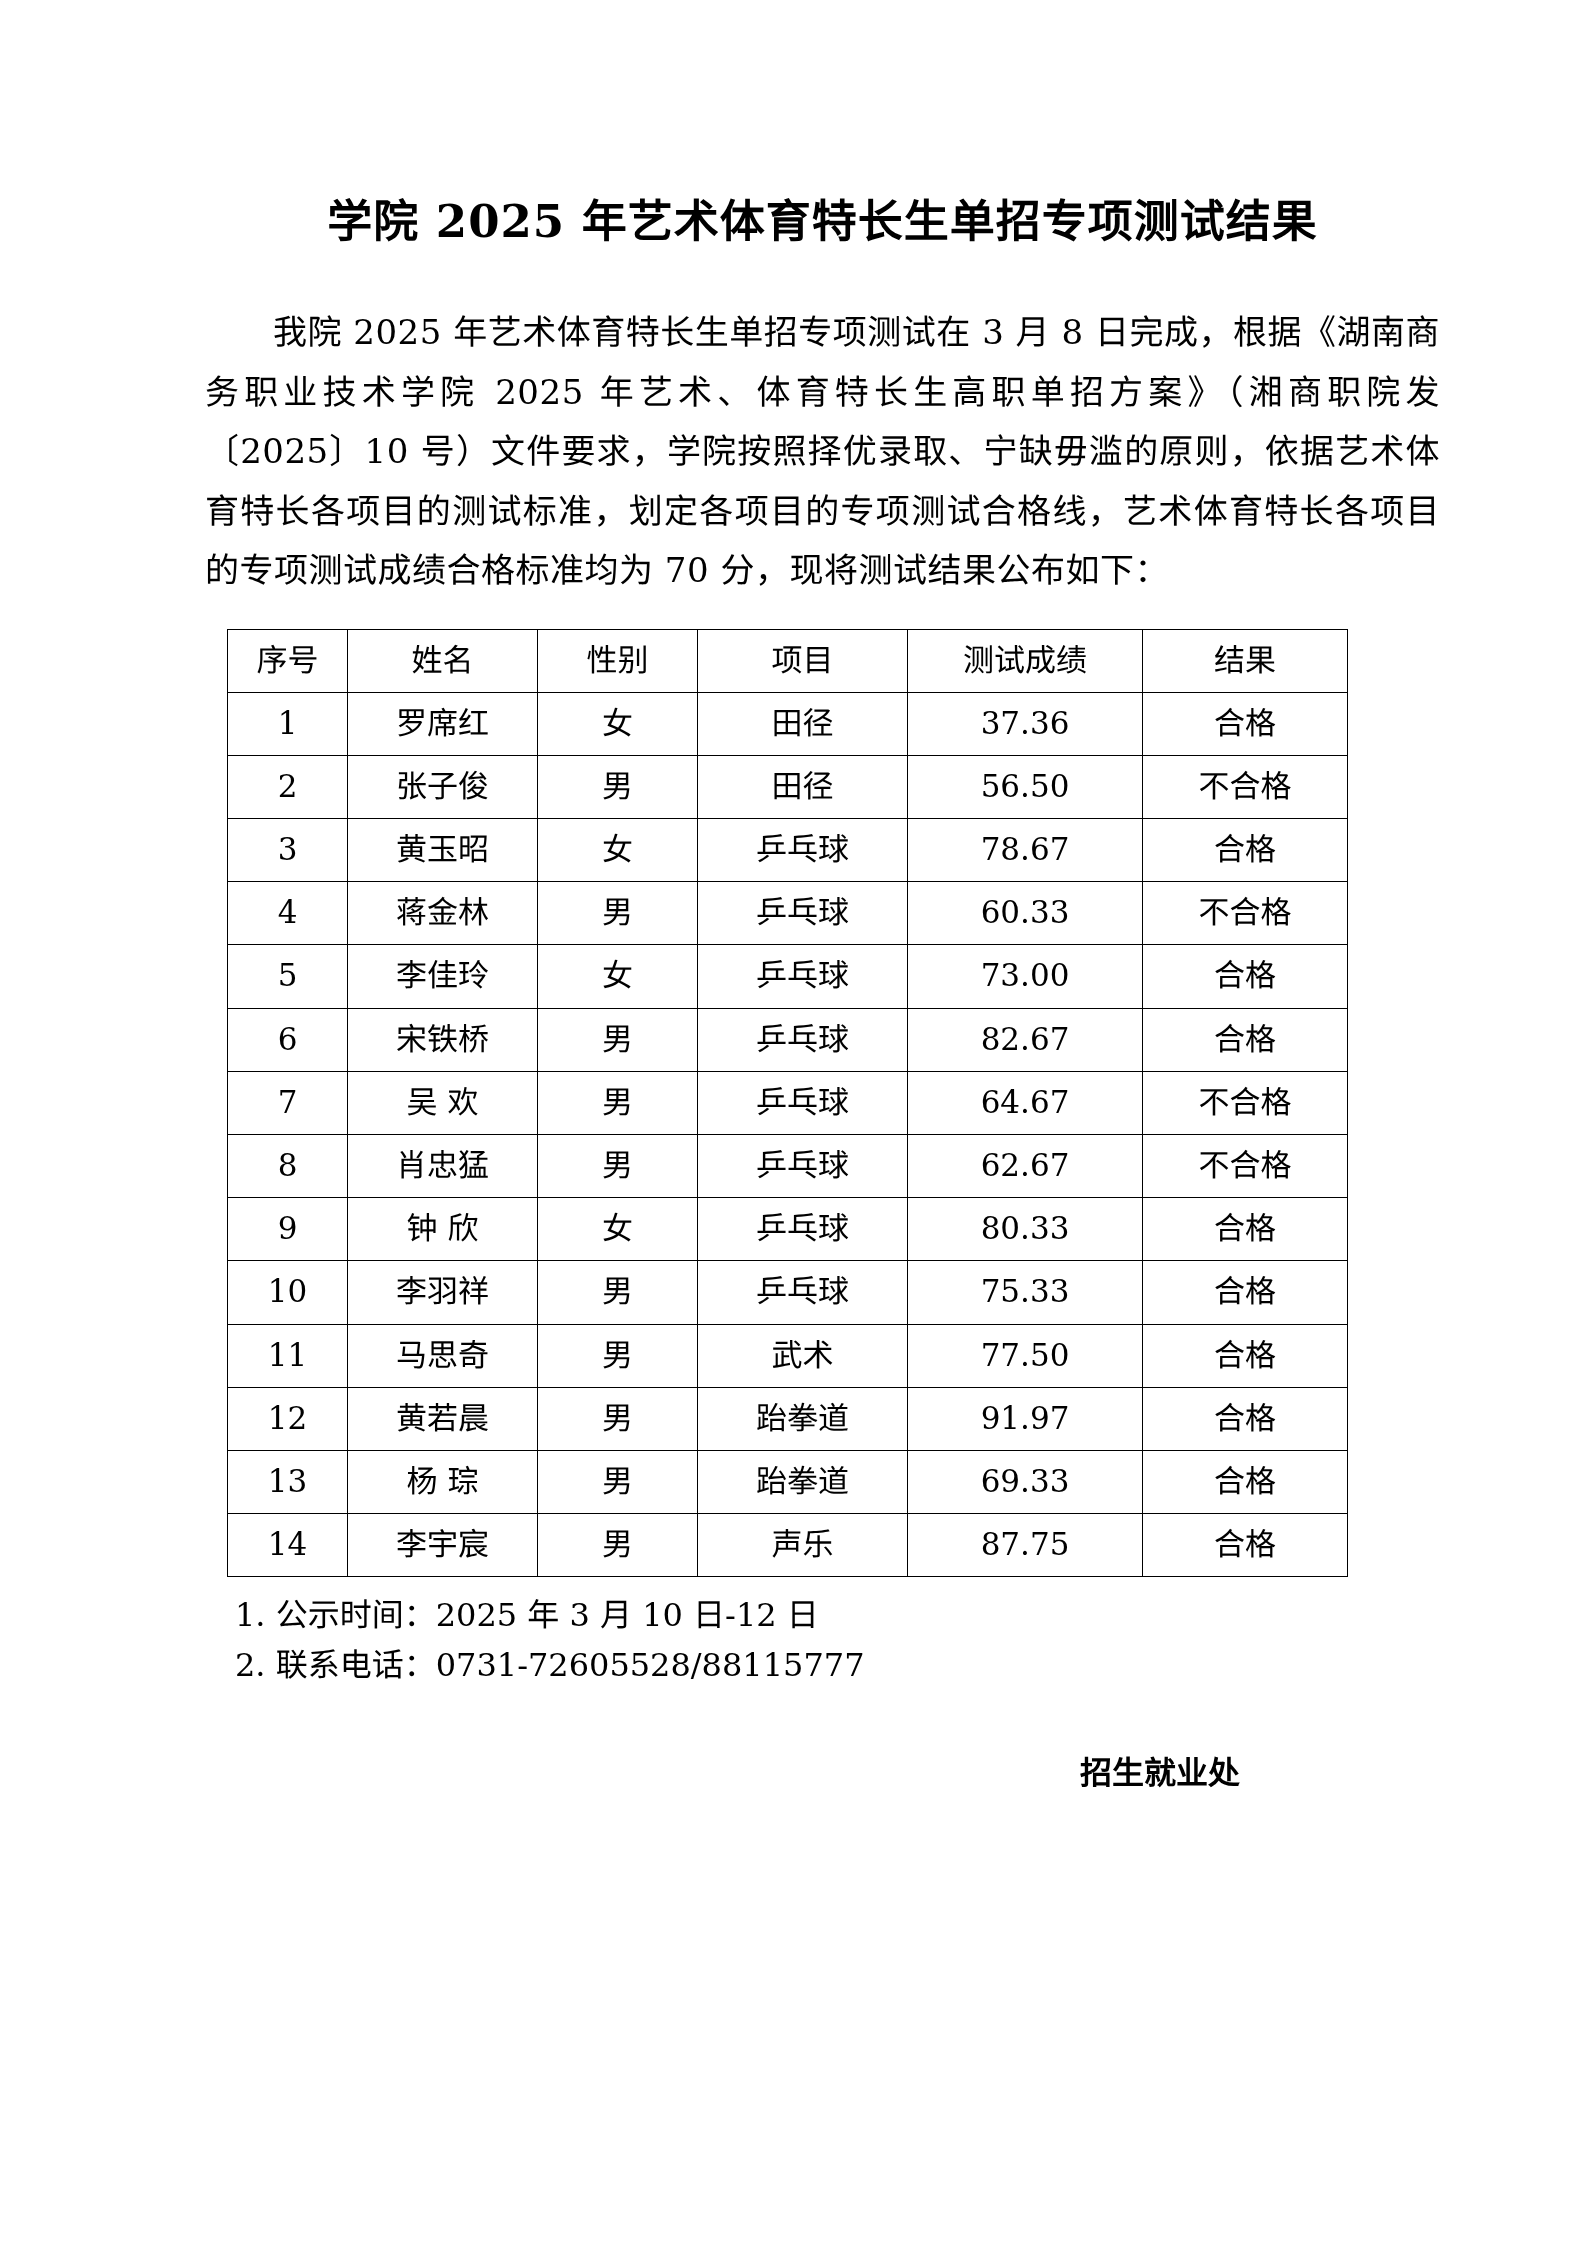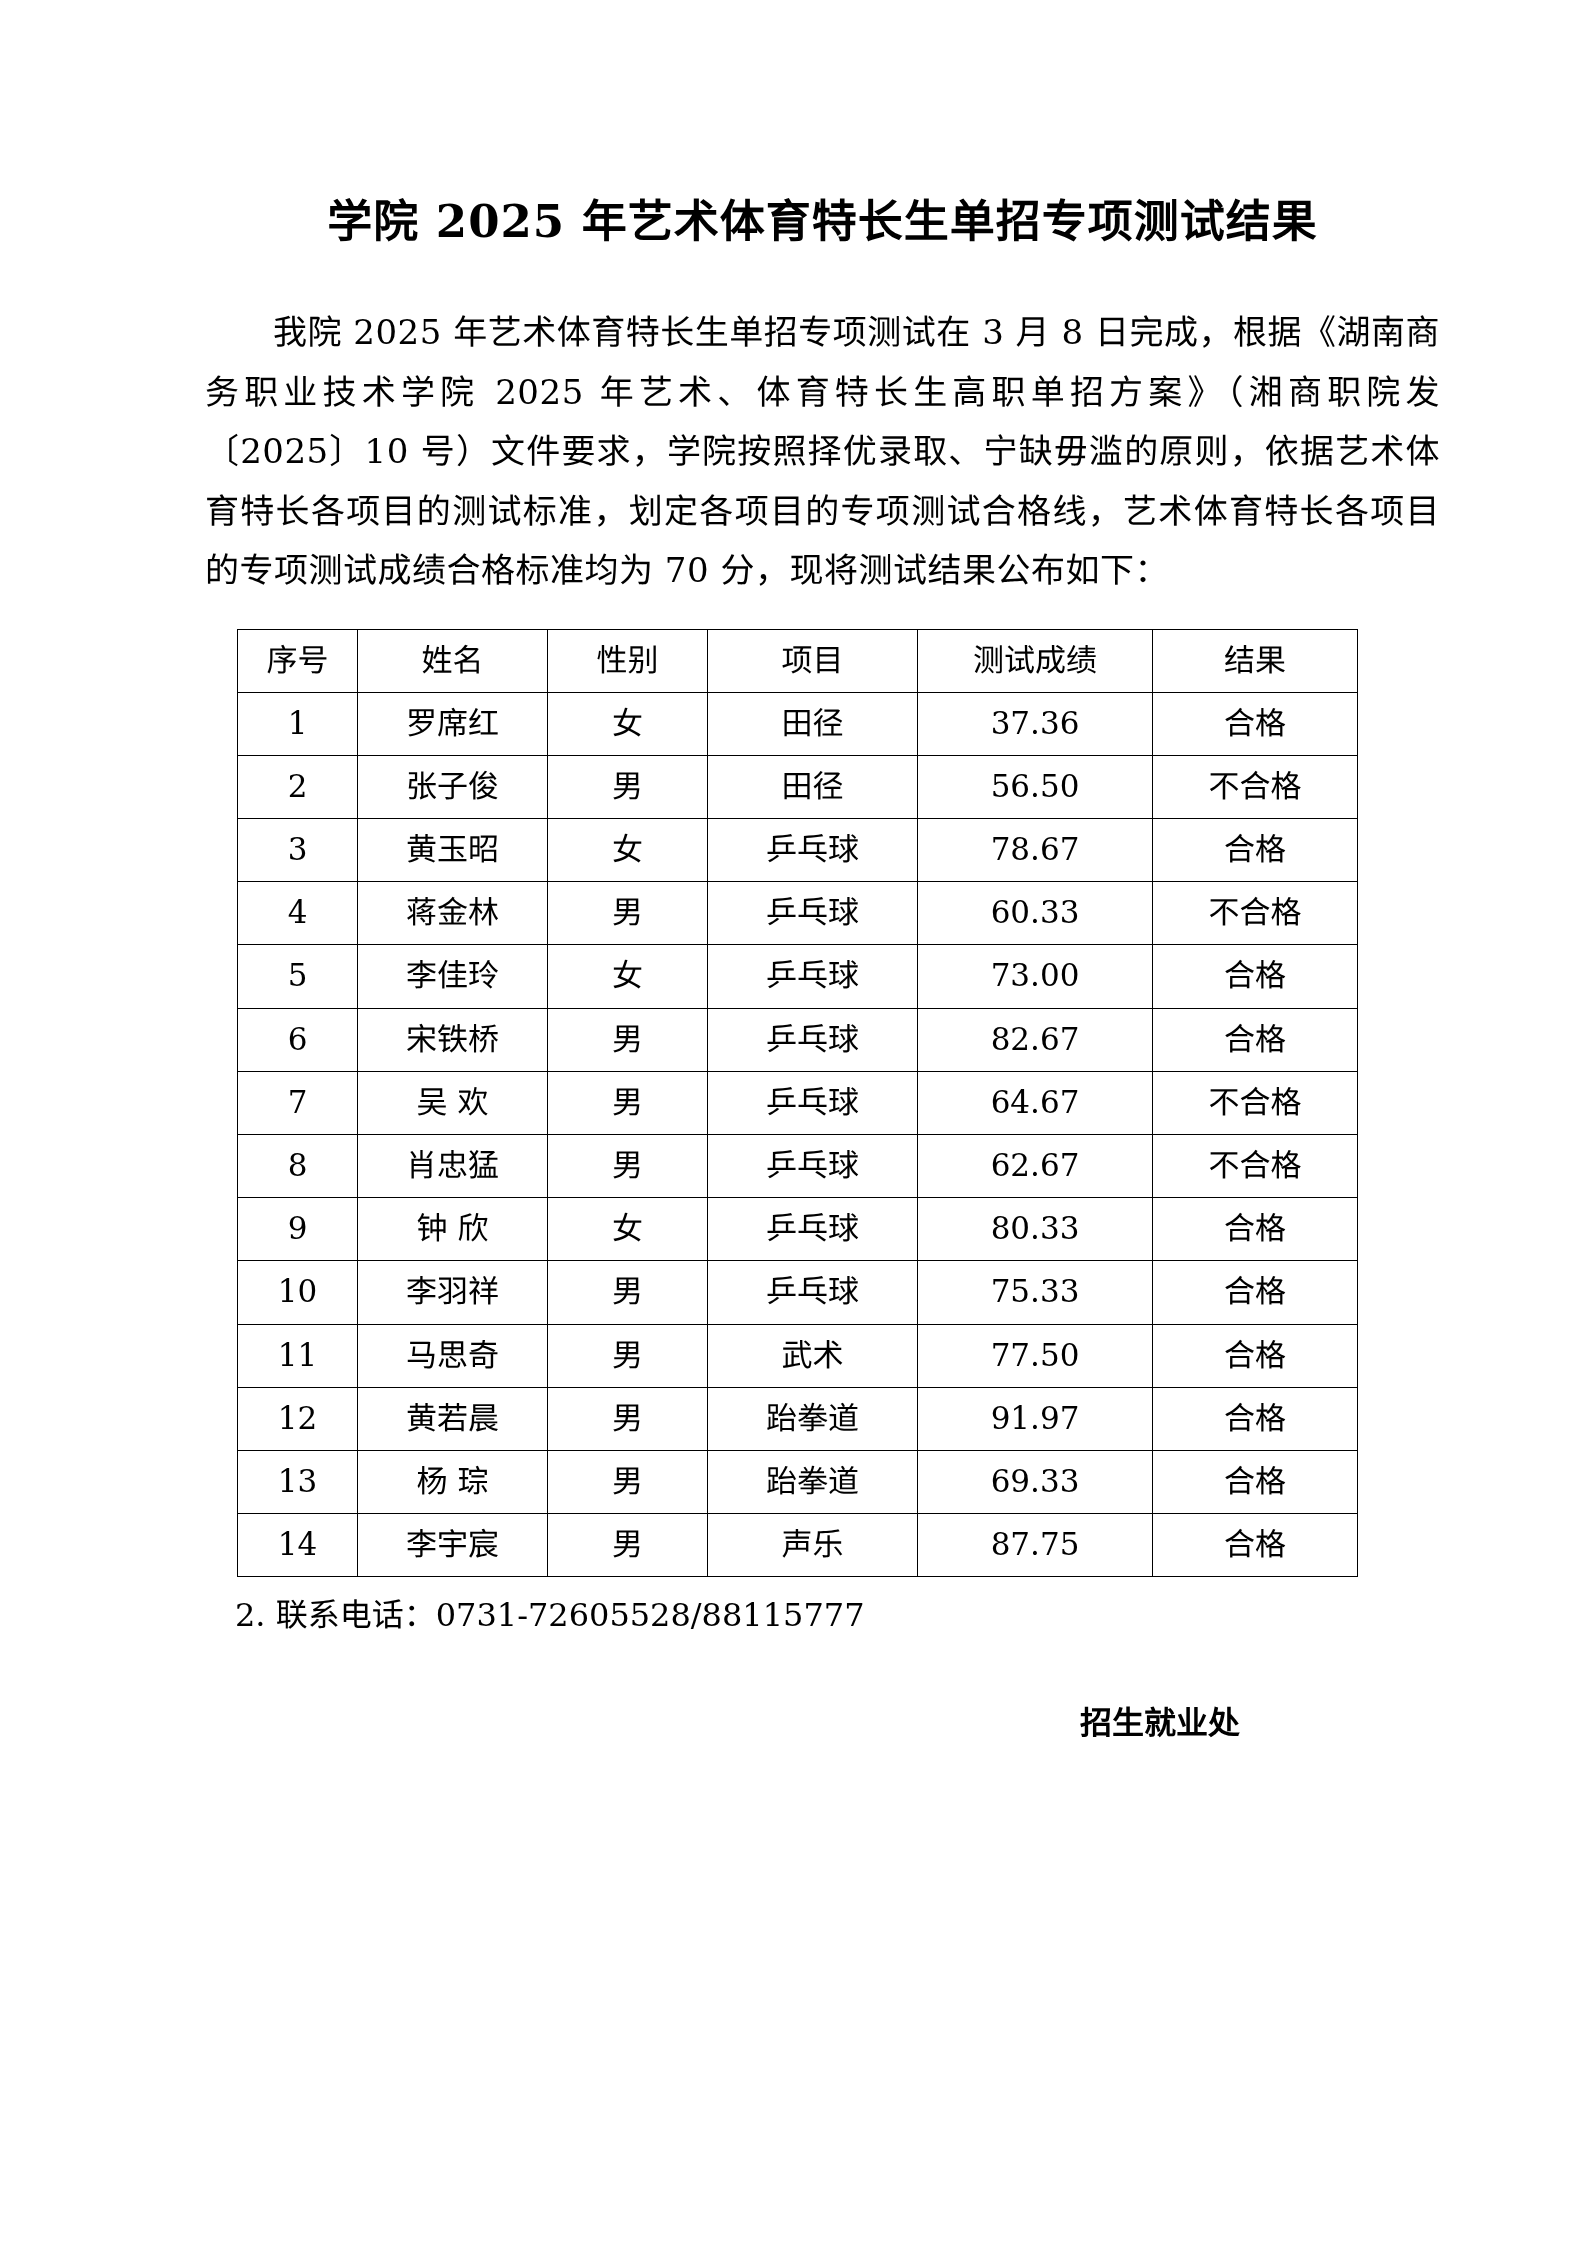--- a/index.html
+++ b/index.html
@@ -34,21 +34,21 @@
     line-height: 1.75;
     text-align: justify;
     text-justify: inter-ideograph;
     text-indent: 68px;
     margin: 0 0 28px 0;
     letter-spacing: 0.5px;
   }
   table.results {
     border-collapse: collapse;
     width: 1120px;
-    margin: 10px 0 0 32px;
+    margin: 10px 0 0 22px;
     table-layout: fixed;
   }
   table.results td, table.results th {
     border: 1px solid #000000;
     text-align: center;
     font-size: 31px;
     font-weight: normal;
     padding: 12px 4px 13px 4px;
     line-height: 1.2;
     font-family: "DejaVu Serif", "Liberation Serif", serif;
@@ -214,20 +214,21 @@
         <td>李宇宸</td>
         <td>男</td>
         <td>声乐</td>
         <td>87.75</td>
         <td>合格</td>
       </tr>
     </tbody>
   </table>
 
   <div class="notes">
+    <div class="note-line">1. 公示时间：2025 年 3 月 10 日-12 日</div>
     <div class="note-line">2. 联系电话：0731-72605528/88115777</div>
   </div>
 
   <div class="signature">
     <span class="sig-line">招生就业处</span>
   </div>
 
 </div>
 
 </body></html>

